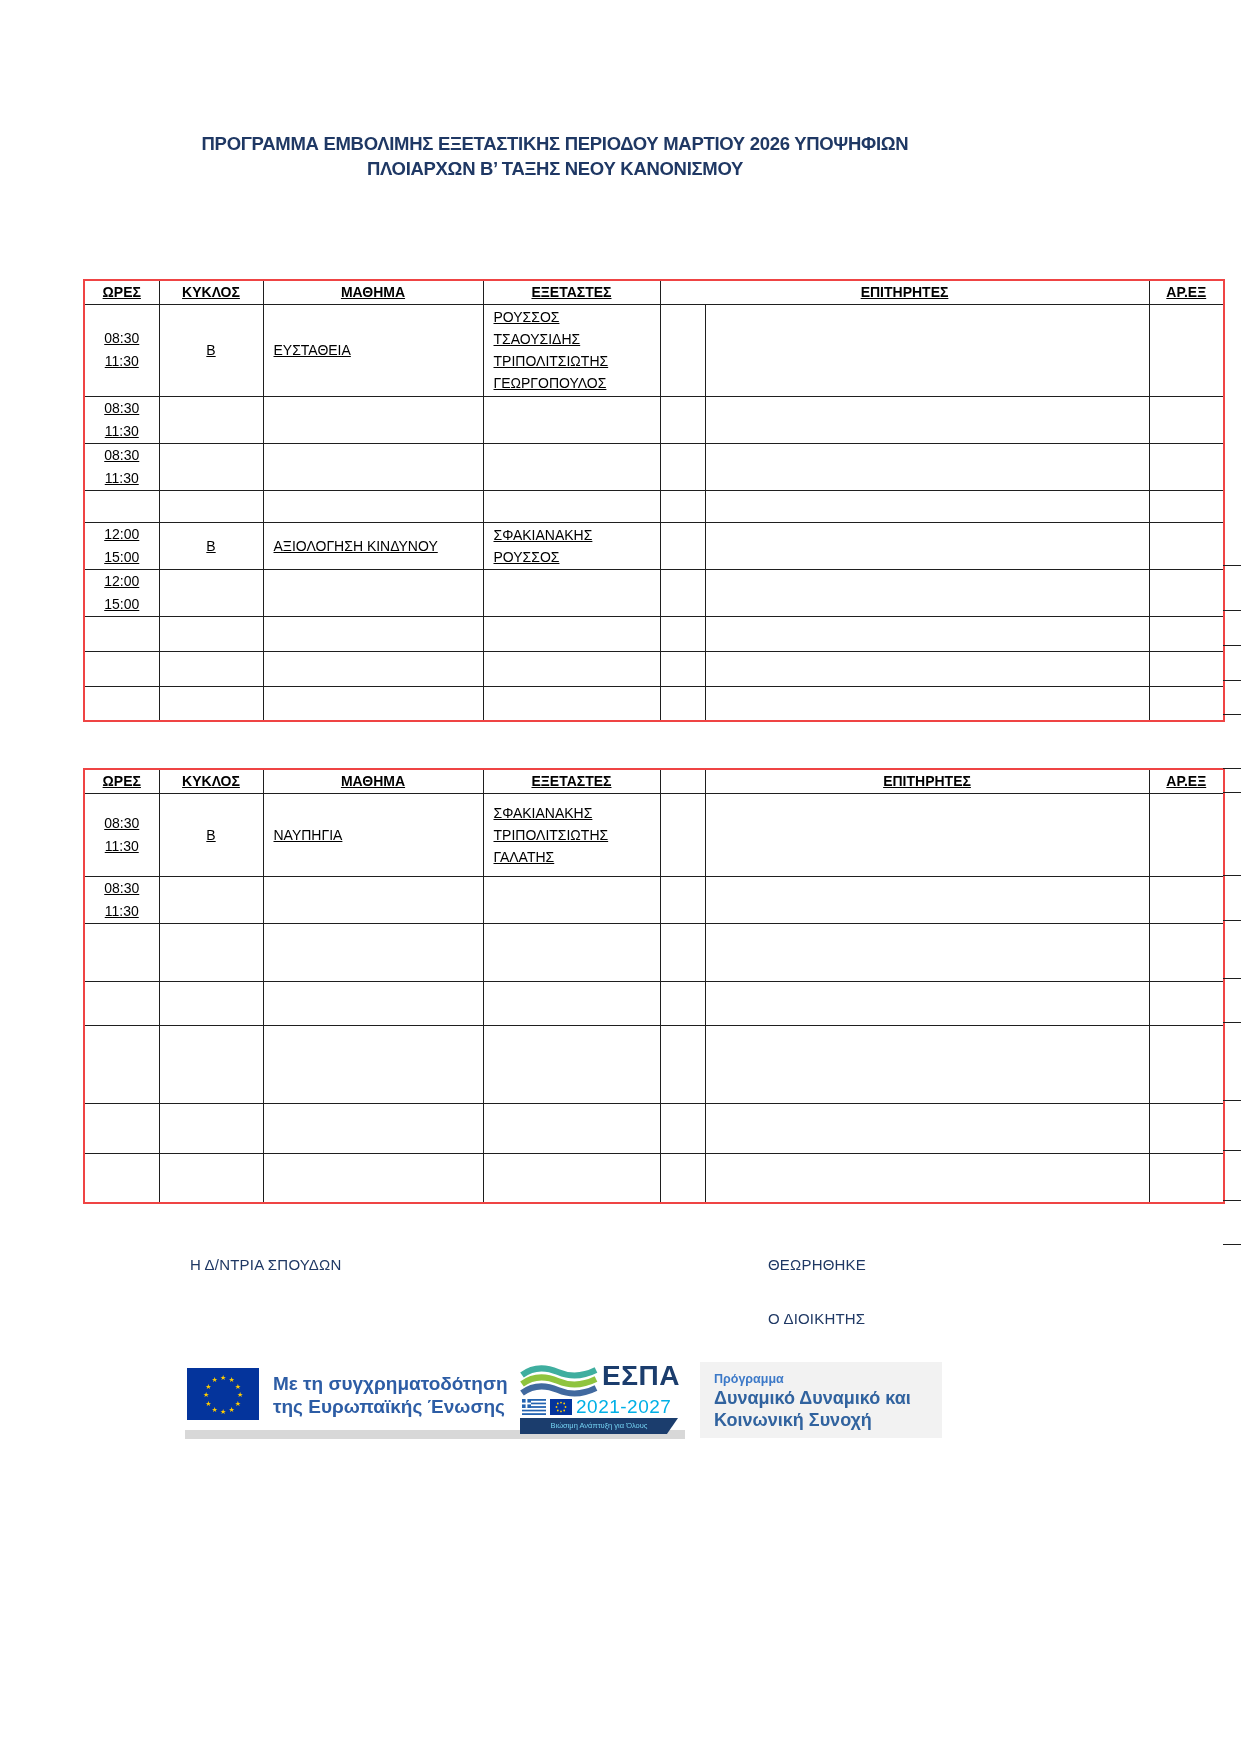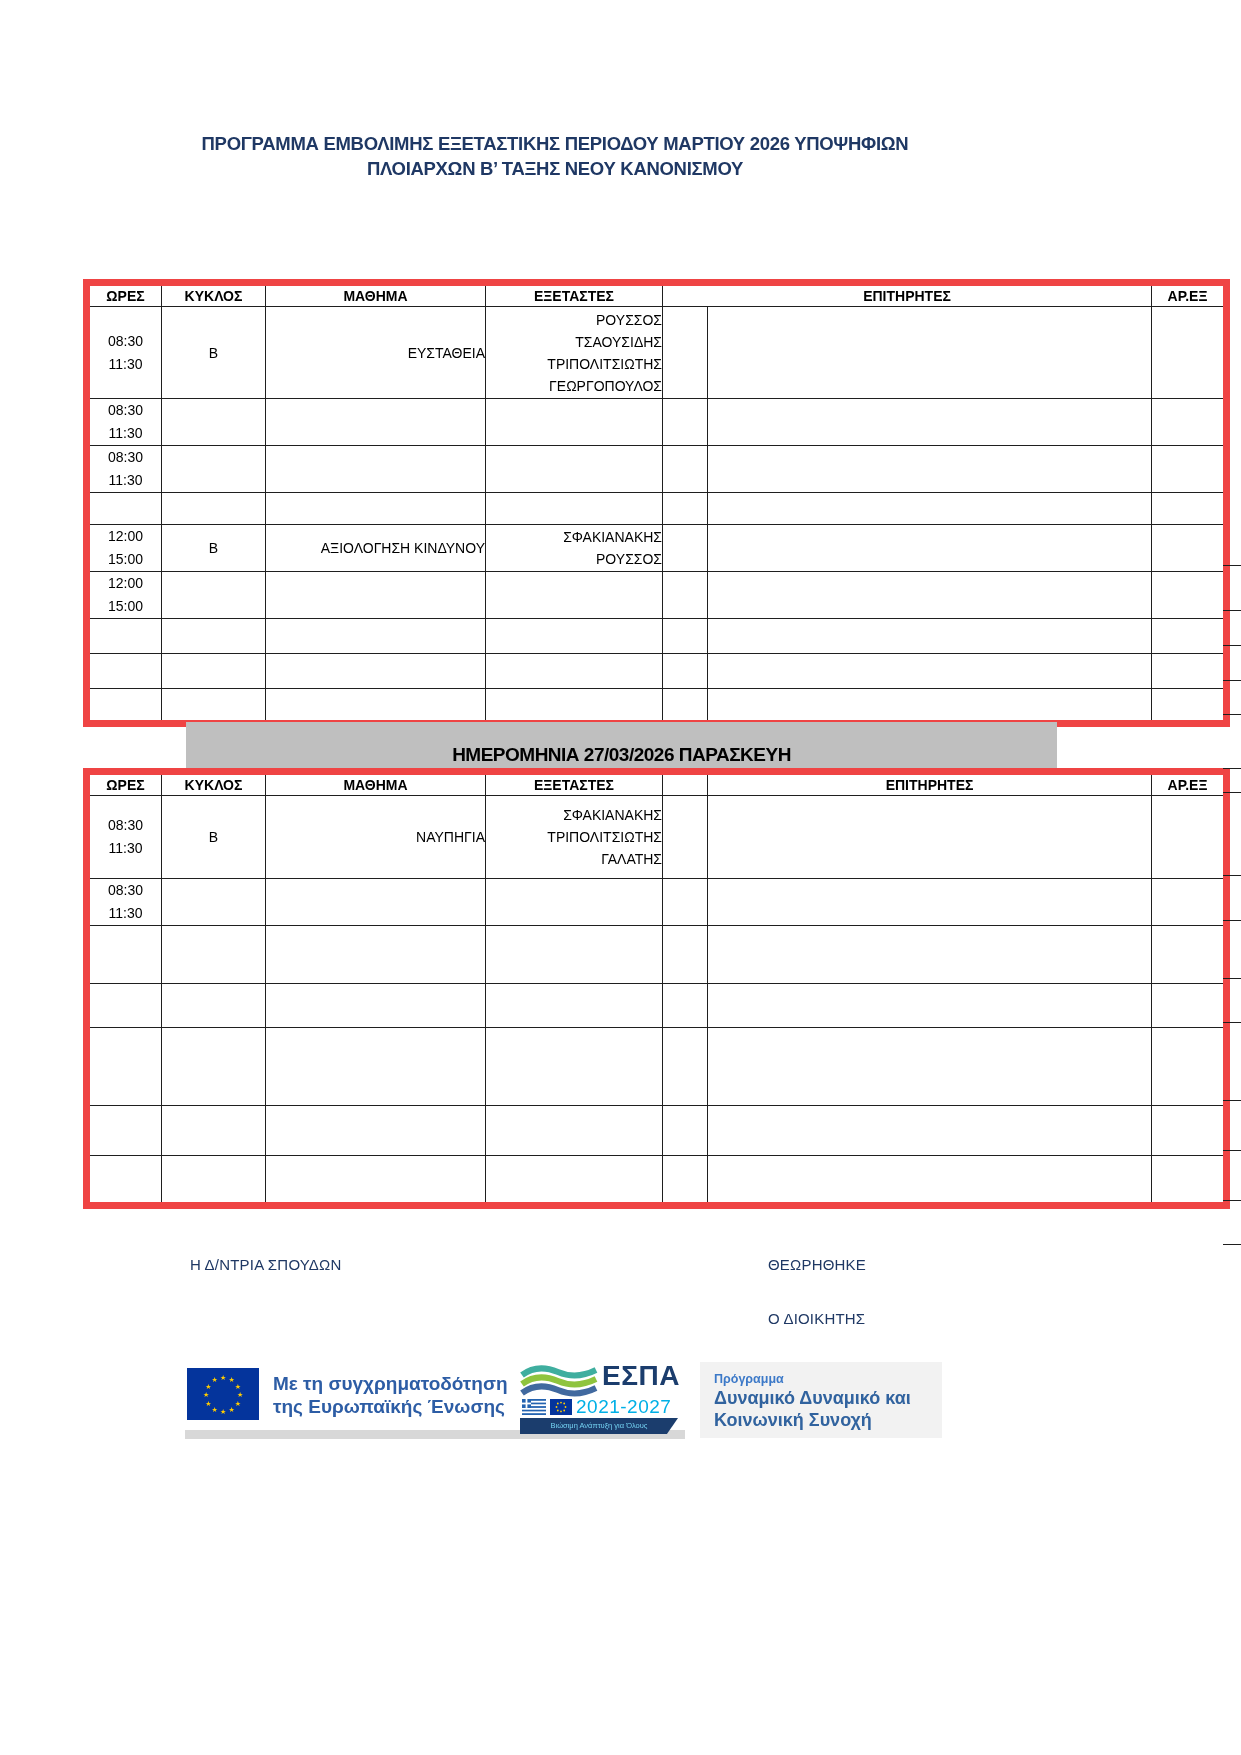--- a/index.html
+++ b/index.html
@@ -16,32 +16,33 @@
   
   .banner {
     position:absolute; left:186px; width:871px; background:#bfbfbf; color:#000;
     font-weight:bold; font-size:19px; letter-spacing:-0.5px; text-align:center;
   }
   .banner.b1 { top:252px; height:27px; line-height:27px; }
   .banner.b2 { top:722px; height:46px; display:flex; align-items:flex-end; justify-content:center; padding-bottom:3px; line-height:20px; }
   
   table.sched {
     position:absolute; left:83px; width:1140px; border-collapse:collapse; table-layout:fixed;
-    border:7px solid #ef4444;
+    border:2px solid #ef4444;
+    text-decoration:underline;
   }
   #t1 { top:279px; }
   #t2 { top:768px; }
   table.sched th, table.sched td {
     border:1px solid #1f1f1f; font-size:14px; vertical-align:middle;
     white-space:pre-line; overflow:hidden;
   }
   table.sched th { font-weight:bold; text-align:center; height:24px; line-height:16px; }
   td.ch { text-align:center; line-height:23px; }
   td.cc { text-align:center; }
-  td.cs, td.ce { text-align:right; padding-left:10px; line-height:22px; }
+  td.cs, td.ce { text-align:left; padding-left:10px; line-height:22px; }
   td.ci, td.cx, td.cn { }
   #t1 tbody tr:nth-child(1){height:92px}
   #t1 tbody tr:nth-child(2){height:46px}
   #t1 tbody tr:nth-child(3){height:47px}
   #t1 tbody tr:nth-child(4){height:32px}
   #t1 tbody tr:nth-child(5){height:46px}
   #t1 tbody tr:nth-child(6){height:45px}
   #t1 tbody tr:nth-child(7){height:35px}
   #t1 tbody tr:nth-child(8){height:35px}
   #t1 tbody tr:nth-child(9){height:35px}
@@ -217,23 +218,20 @@
         </tr>
     </tbody>
   </table>
   <div class="ext" id="ext1">
       <i></i>
       <i></i>
       <i></i>
       <i></i>
     </div>
 
-  <div class="banner b2">
-      <span>ΗΜΕΡΟΜΗΝΙΑ 27/03/2026 ΠΑΡΑΣΚΕΥΗ</span>
-    </div>
 
   <table class="sched" id="t2">
     <colgroup>
       <col style="width:75px">
         <col style="width:104px">
         <col style="width:220px">
         <col style="width:177px">
         <col style="width:45px">
         <col style="width:444px">
         <col style="width:75px">

